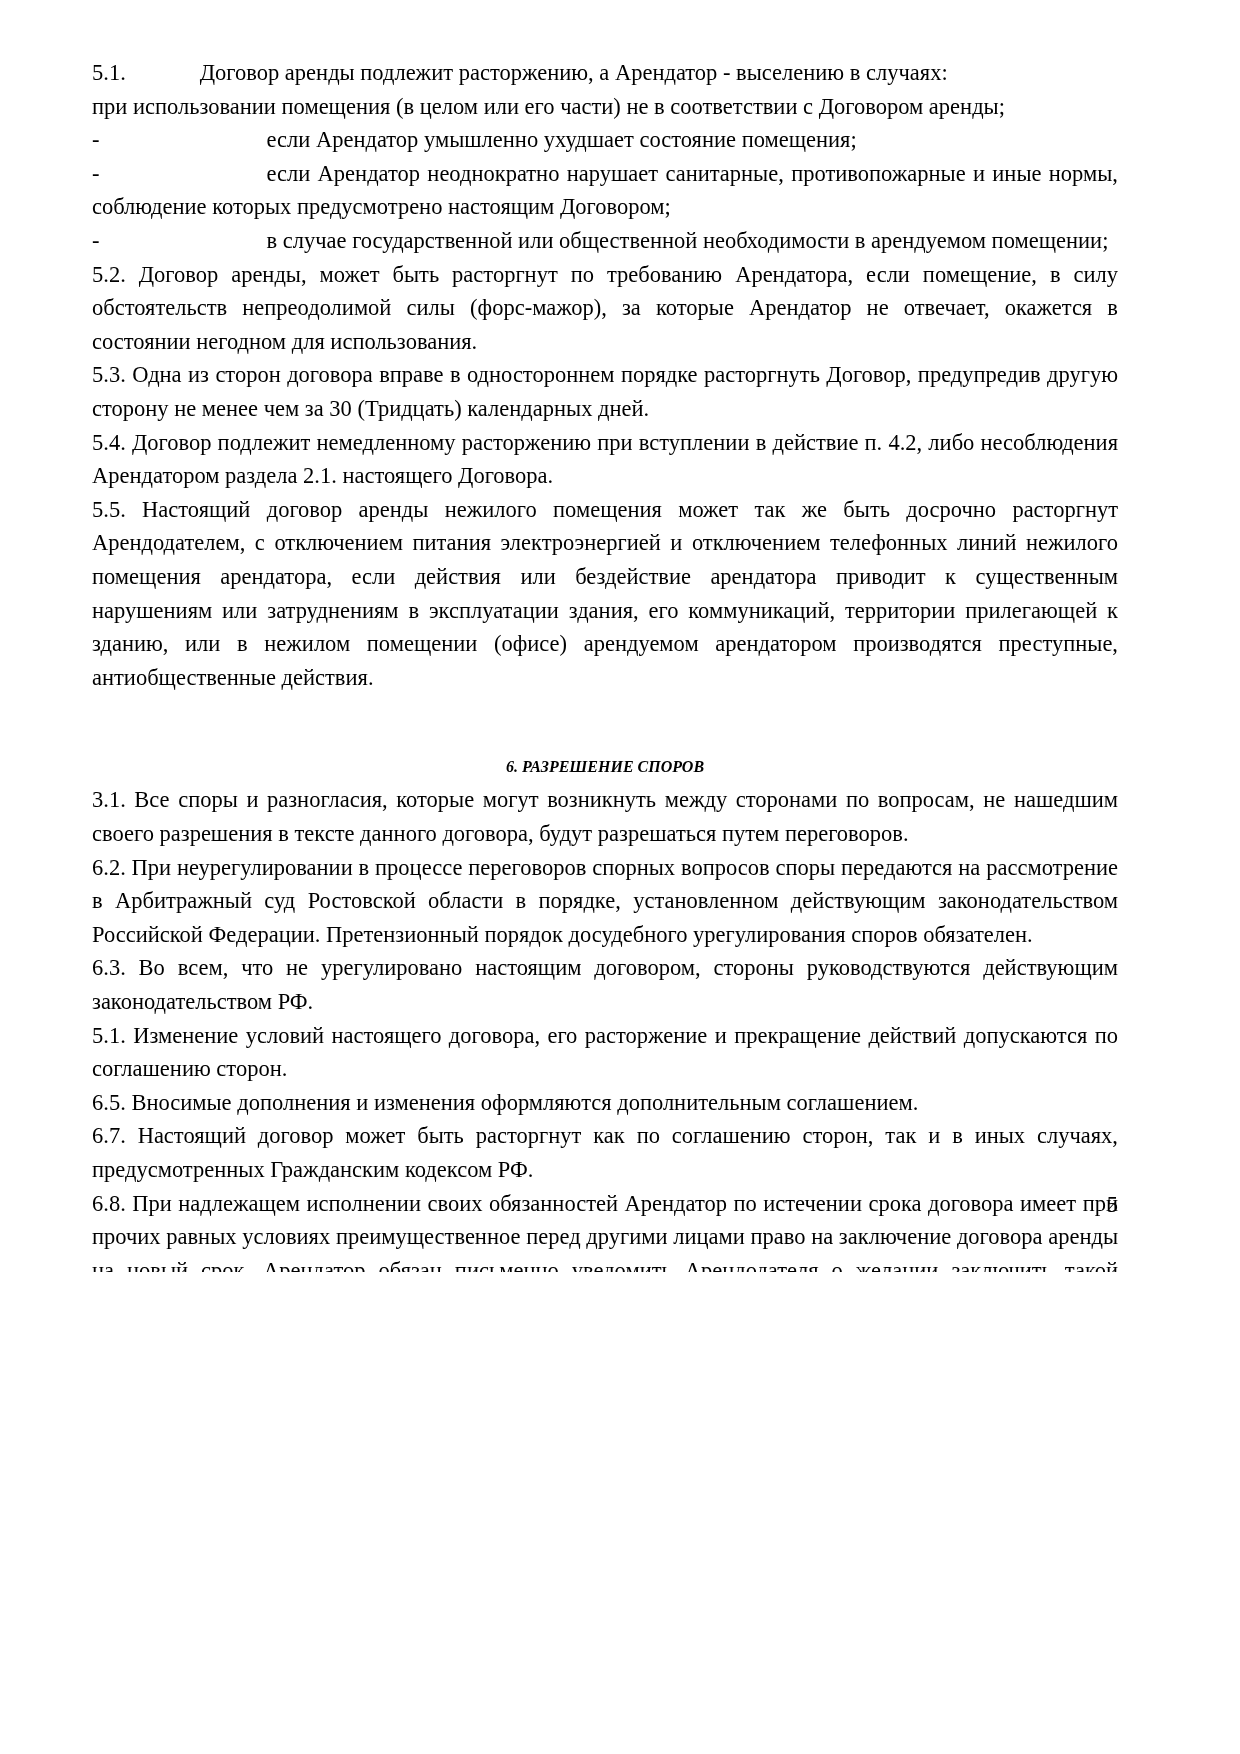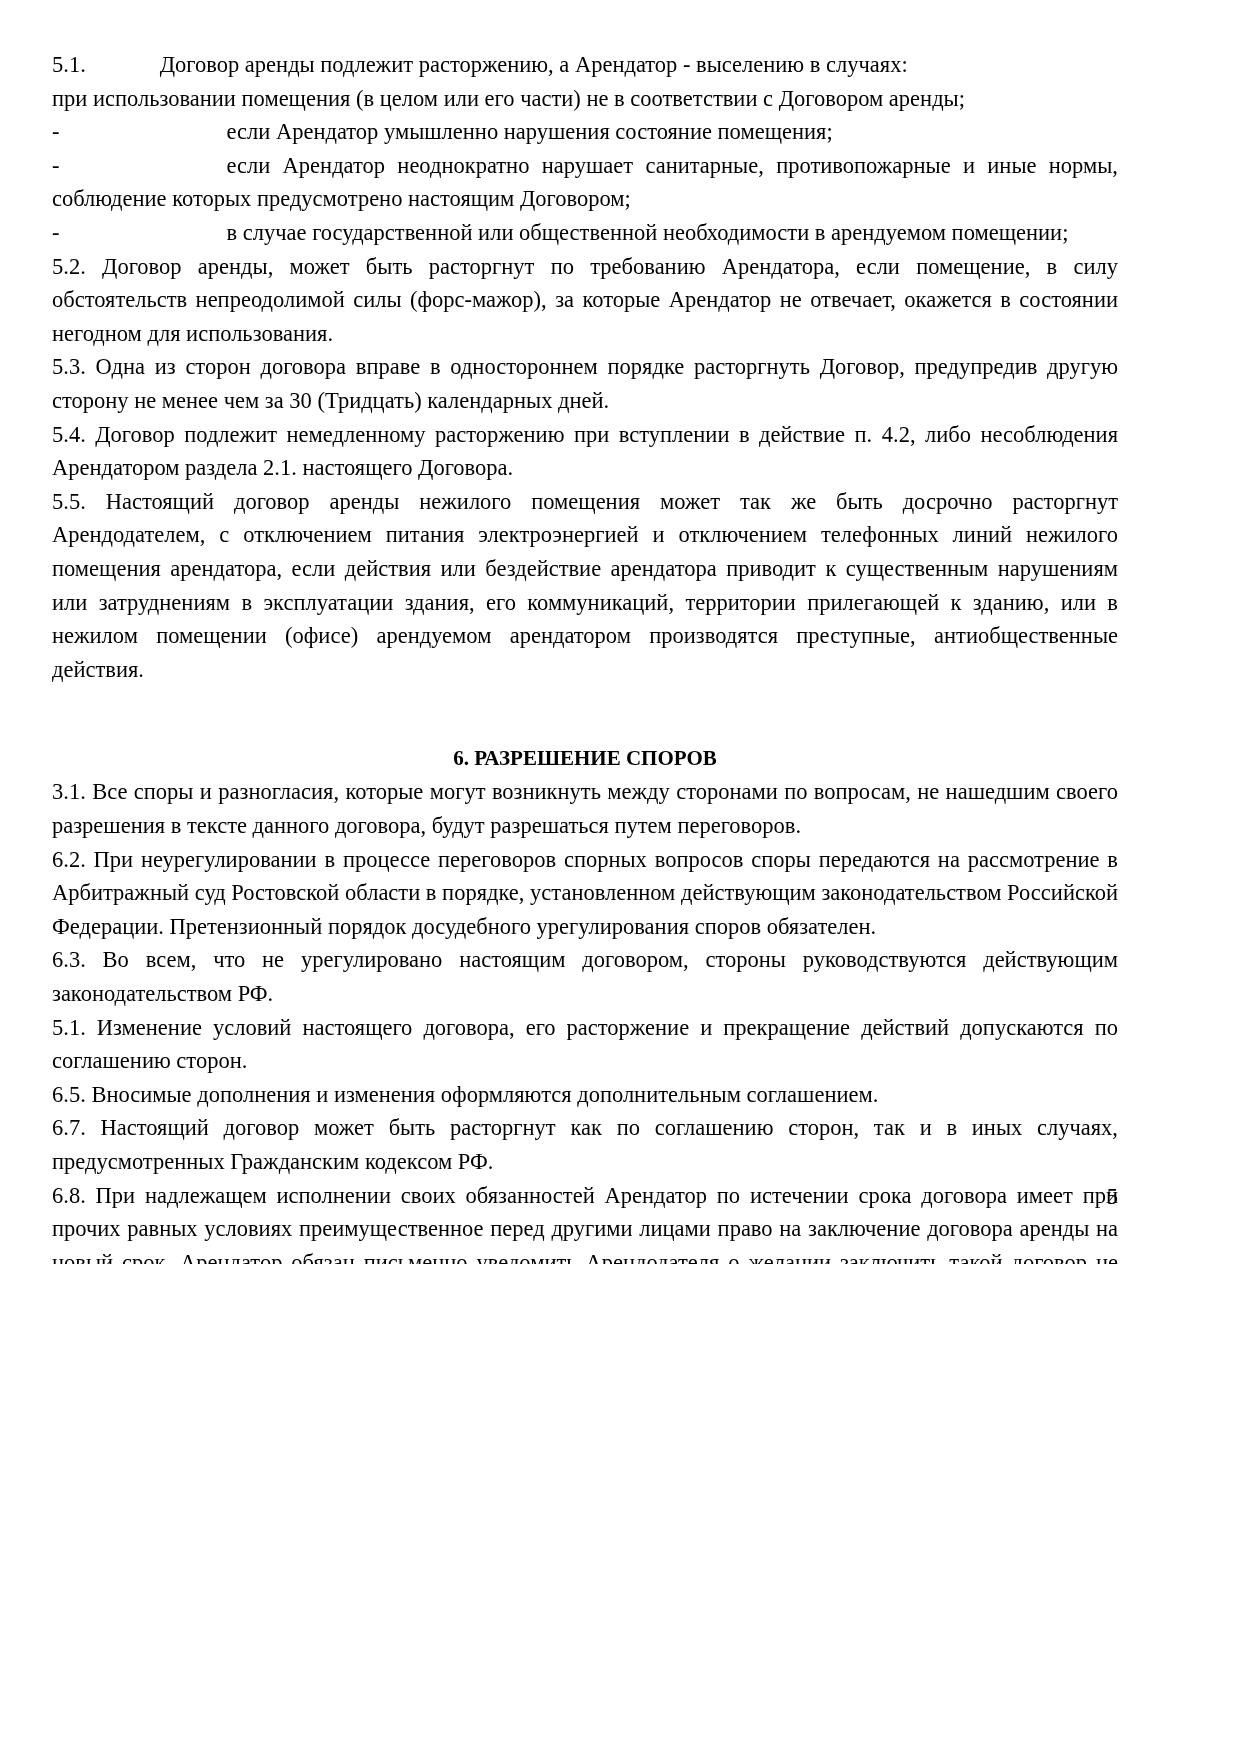--- a/index.html
+++ b/index.html
@@ -9,24 +9,24 @@
     background: #ffffff;
   }
   body {
     font-family: "Liberation Serif", "DejaVu Serif", serif;
     color: #000000;
   }
   .page {
     position: relative;
     width: 1240px;
     height: 1260px;
-    margin: 4px auto;
+    margin: 12px auto;
     background: #ffffff;
     box-sizing: border-box;
-    padding: 44px 122px 0 52px;
+    padding: 44px 122px 0 92px;
     overflow: hidden;
   }
   .doc-body {
     font-size: 22.5px;
     line-height: 33.6px;
     text-align: justify;
     text-justify: inter-word;
     letter-spacing: 0;
   }
   p.para {
@@ -46,24 +46,25 @@
   .tab-dash {
     display: inline-block;
     width: 167px;
   }
   .tab-dash-narrow {
     display: inline-block;
     width: 80px;
   }
   h2.section-heading {
     margin: 0;
-    font-size: 21px;
+    font-size: 16px;
     line-height: 33.6px;
     font-weight: bold;
     text-align: center;
+    font-style: italic;
   }
   .section-heading-split {
     margin: 0;
     font-size: 20px;
     line-height: 33.6px;
     font-weight: bold;
     display: block;
     text-align: left;
     padding-left: 120px;
   }
@@ -90,21 +91,21 @@
 <body>
 
 <div class="page">
 
   <div class="doc-body">
 
     <p class="para"><span>5.1.</span><span class="tab-lg"></span><span>Договор аренды подлежит расторжению, а Арендатор - выселению в случаях:</span></p>
 
     <p class="para">при использовании помещения (в целом или его части) не в соответствии с Договором аренды;</p>
 
-    <p class="para para-last-left"><span>-</span><span class="tab-dash"></span><span>если Арендатор умышленно нарушения состояние помещения;</span></p>
+    <p class="para para-last-left"><span>-</span><span class="tab-dash"></span><span>если Арендатор умышленно ухудшает состояние помещения;</span></p>
 
 
     <p class="para"><span>-</span><span class="tab-dash"></span><span>если Арендатор неоднократно нарушает санитарные, противопожарные и иные нормы, соблюдение которых предусмотрено настоящим Договором;</span></p>
 
     <p class="para"><span>-</span><span class="tab-dash"></span><span>в случае государственной или общественной необходимости в арендуемом помещении;</span></p>
 
 
     <p class="para">5.2. Договор аренды, может быть расторгнут по требованию Арендатора, если помещение, в силу обстоятельств непреодолимой силы (форс-мажор), за которые Арендатор не отвечает, окажется в состоянии негодном для использования.</p>
     <p class="para">5.3. Одна из сторон договора вправе в одностороннем порядке расторгнуть Договор, предупредив другую сторону не менее чем за 30 (Тридцать) календарных дней.</p>
     <p class="para">5.4. Договор подлежит немедленному расторжению при вступлении в действие п. 4.2, либо несоблюдения Арендатором раздела 2.1. настоящего Договора.</p>

